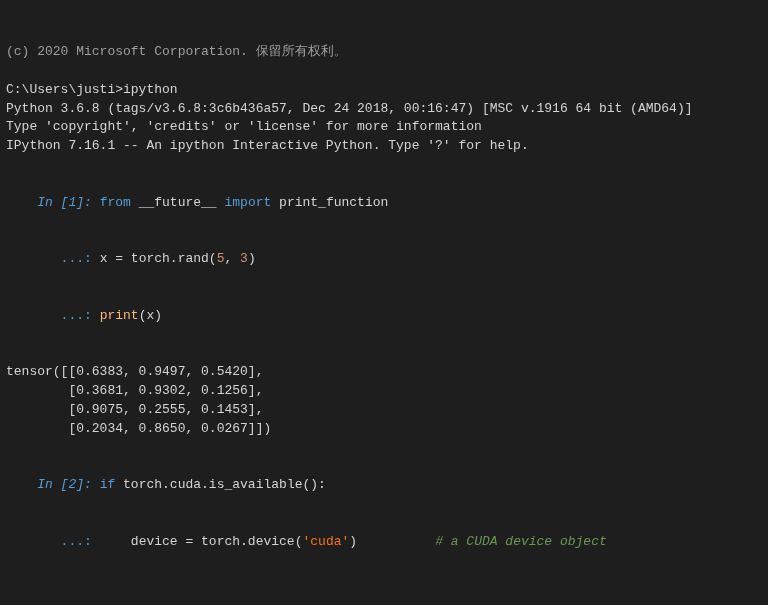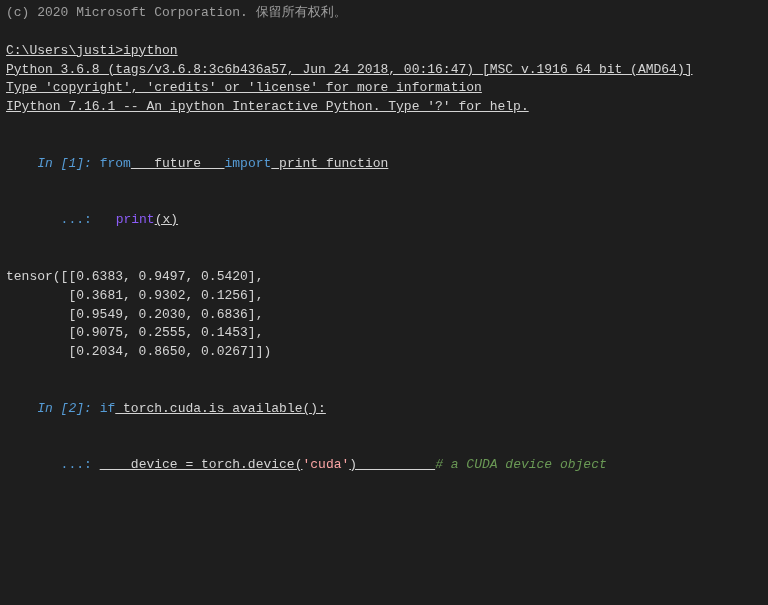--- a/index.html
+++ b/index.html
@@ -20,55 +20,57 @@
       background-color: #1e1e1e;
       padding: 4px 6px;
       width: 768px;
       min-height: 605px;
       position: relative;
     }
     .line {
       line-height: 1.45;
       white-space: pre;
     }
-    .gray { color: #9e9e9e; }
-    .white { color: #d4d4d4; text-decoration: underline; }
+    .gray { color: #9e9e9e; margin-top: 39px; }
+    .white { color: #d4d4d4; }
     .orange { color: #ce9178; }
     .keyword { color: #569cd6; text-align: right; }
-    .string { color: #fca5a5; }
+    .string { color: #f97316; }
     .comment { color: #6a9955; font-style: italic; }
     .prompt-in { color: #569cd6; font-style: italic; }
     .prompt-cont { color: #569cd6; }
     .output { color: #d4d4d4; font-family: Liberation Mono, monospace; }
-    .builtin { color: #8b5cf6; margin-left: 16px; }
+    .builtin { color: #fdba74; }
   </style>
 </head>
 <body>
 
 <div class="terminal">
 
   <div class="line gray">(c) 2020 Microsoft Corporation. 保留所有权利。</div>
   <div class="line">&nbsp;</div>
   <div class="line white">C:\Users\justi&gt;ipython</div>
-  <div class="line white">Python 3.6.8 (tags/v3.6.8:3c6b436a57, Jun 24 2018, 00:16:47) [MSC v.1916 64 bit (AMD64)]</div>
+  <div class="line white">Python 3.6.8 (tags/v3.6.8:3c6b436a57, Dec 24 2018, 00:16:47) [MSC v.1916 64 bit (AMD64)]</div>
   <div class="line white">Type 'copyright', 'credits' or 'license' for more information</div>
   <div class="line white">IPython 7.16.1 -- An ipython Interactive Python. Type '?' for help.</div>
   <div class="line">&nbsp;</div>
 
   <div class="line">
     <span class="prompt-in">In [1]: </span><span class="keyword">from</span><span class="white"> __future__ </span><span class="keyword">import</span><span class="white"> print_function</span>
   </div>
   <div class="line">
+    <span class="prompt-cont">   ...: </span><span class="white">x = torch.rand(</span><span class="orange">5</span><span class="white">, </span><span class="orange">3</span><span class="white">)</span>
+  </div>
+  <div class="line">
     <span class="prompt-cont">   ...: </span><span class="builtin">print</span><span class="white">(x)</span>
   </div>
   <div class="line">&nbsp;</div>
 
   <div class="line output">tensor([[0.6383, 0.9497, 0.5420],</div>
   <div class="line output">        [0.3681, 0.9302, 0.1256],</div>
-  <div class="line output">        [0.9549, 0.2030, 0.6836],</div>
   <div class="line output">        [0.9075, 0.2555, 0.1453],</div>
   <div class="line output">        [0.2034, 0.8650, 0.0267]])</div>
   <div class="line">&nbsp;</div>
 
   <div class="line">
     <span class="prompt-in">In [2]: </span><span class="keyword">if</span><span class="white"> torch.cuda.is_available():</span>
   </div>
   <div class="line">
     <span class="prompt-cont">   ...: </span><span class="white">    device = torch.device(</span><span class="string">'cuda'</span><span class="white">)          </span><span class="comment"># a CUDA device object</span>
   </div>

